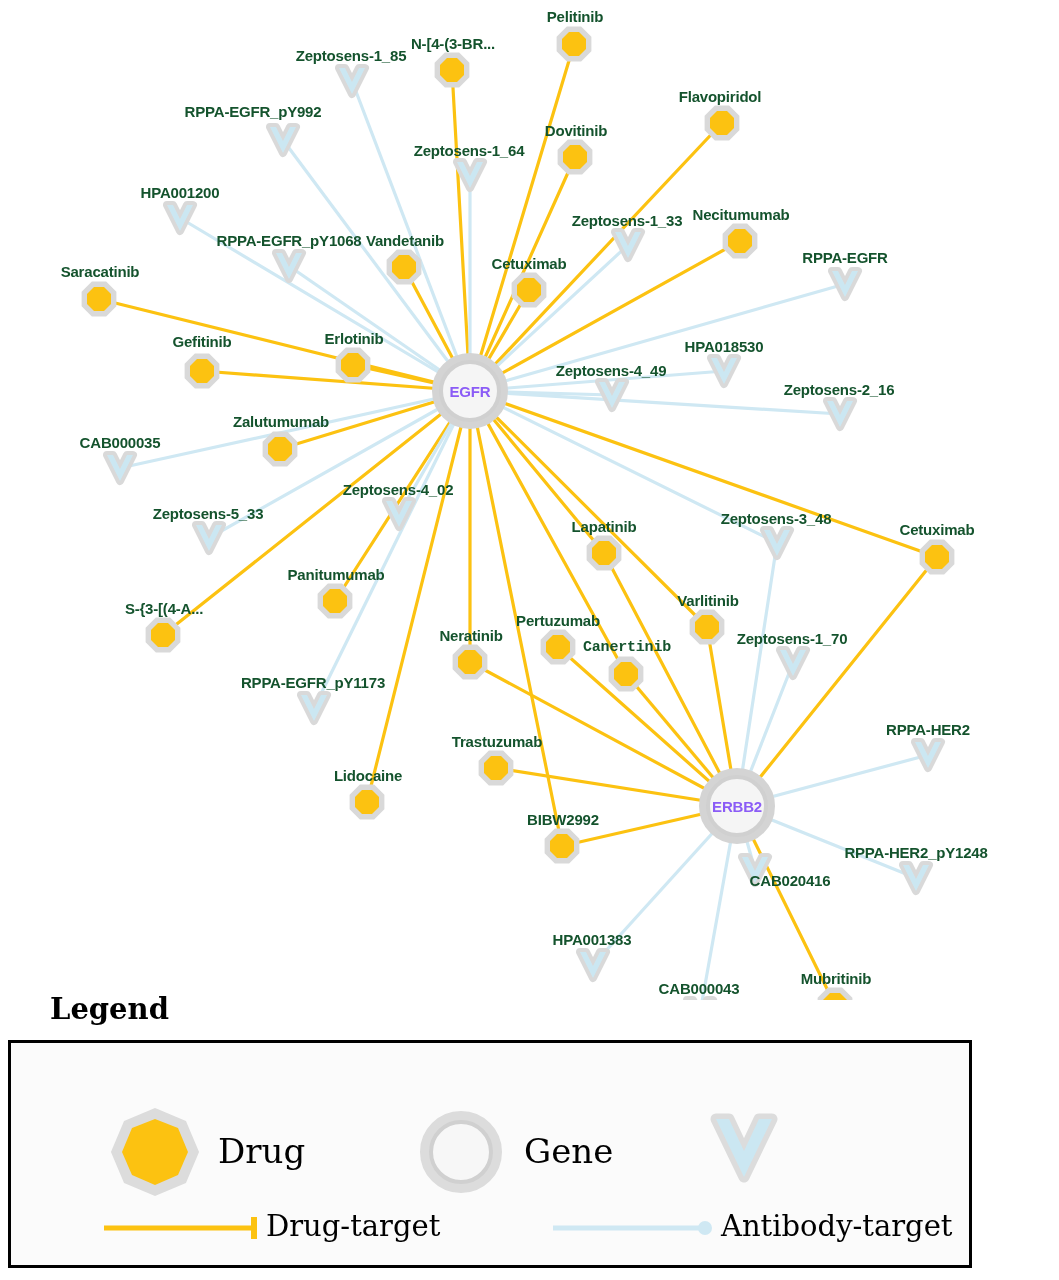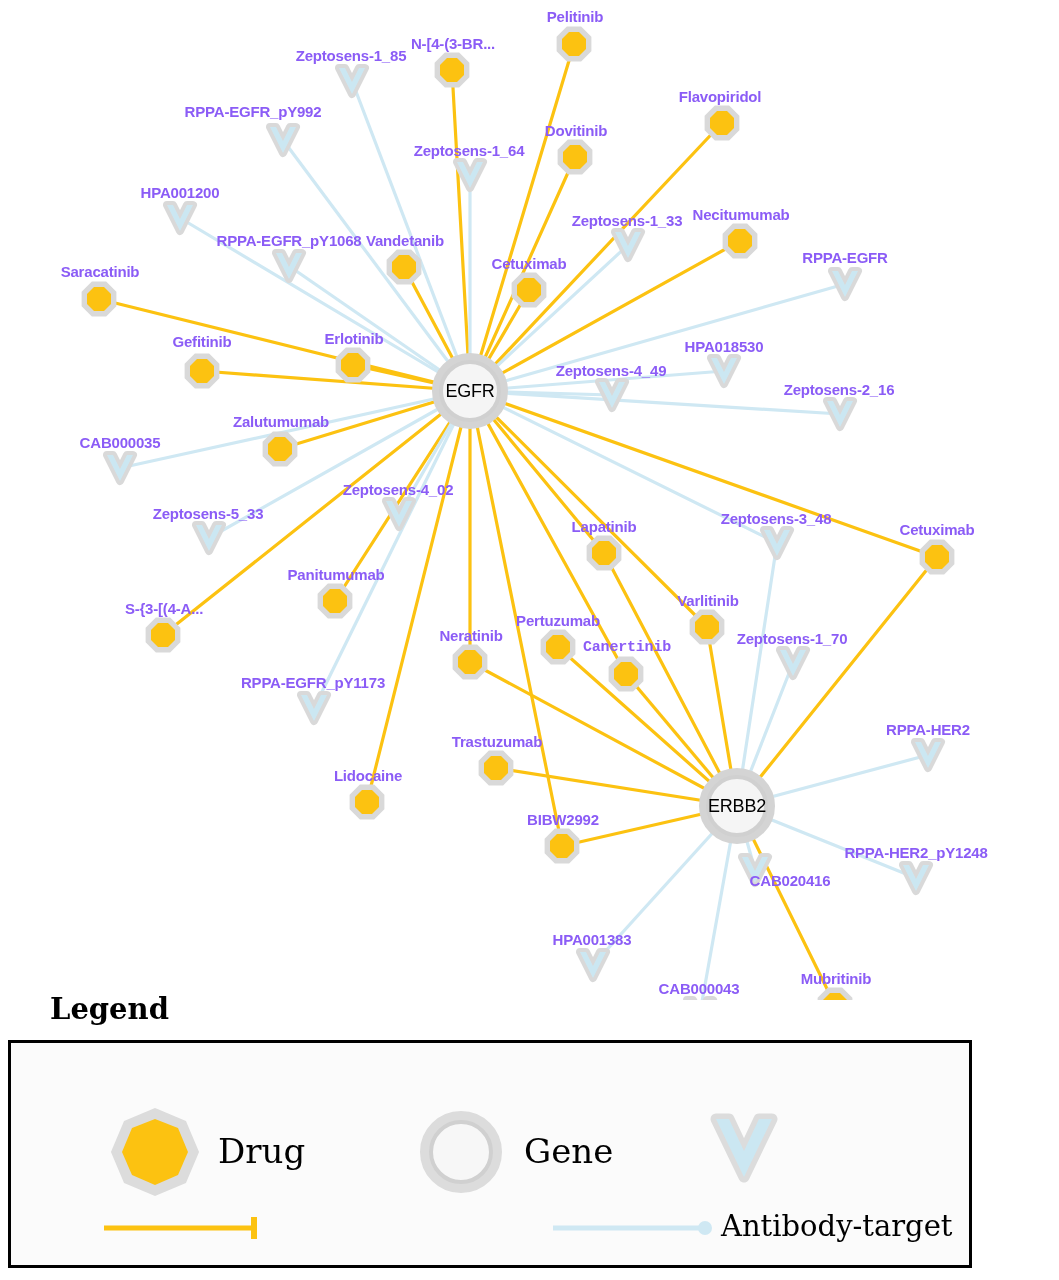--- a/index.html
+++ b/index.html
@@ -23,29 +23,29 @@
   }
   #network svg {
     position: absolute;
     left: 0;
     top: 0;
   }
   .node-label {
     position: absolute;
     font-weight: bold;
     font-size: 15px;
-    color: #8b5cf6;
+    color: #14532d;
     white-space: nowrap;
     transform: translate(-50%, -50%);
     letter-spacing: -0.2px;
   }
   .gene-label {
-    font-size: 18px;
-    font-weight: normal;
-    color: #000000;
+    font-size: 15px;
+    font-weight: bold;
+    color: #8b5cf6;
   }
   
   #legend-title {
     position: absolute;
     left: 22px;
     top: 992px;
     font-family: "DejaVu Serif", serif;
     font-size: 29px;
     font-weight: bold;
     color: #000;
@@ -399,14 +399,15 @@
       <line x1="243" y1="174" x2="243" y2="196" stroke="#fcc211" stroke-width="6"></line>
     </g>
 
     <g>
       <line x1="542" y1="185" x2="690" y2="185" stroke="#cfe8f3" stroke-width="5"></line>
       <circle cx="694" cy="185" r="7" fill="#cfe8f3"></circle>
     </g>
   </svg>
   <div class="legend-text" style="left:207px; top:88px;">Drug</div>
   <div class="legend-text" style="left:513px; top:88px;">Gene</div>
+  <div class="legend-edge-text" style="left:255px; top:166px;">Drug-target</div>
   <div class="legend-edge-text" style="left:710px; top:166px;">Antibody-target</div>
 </div>
 
 </body></html>

